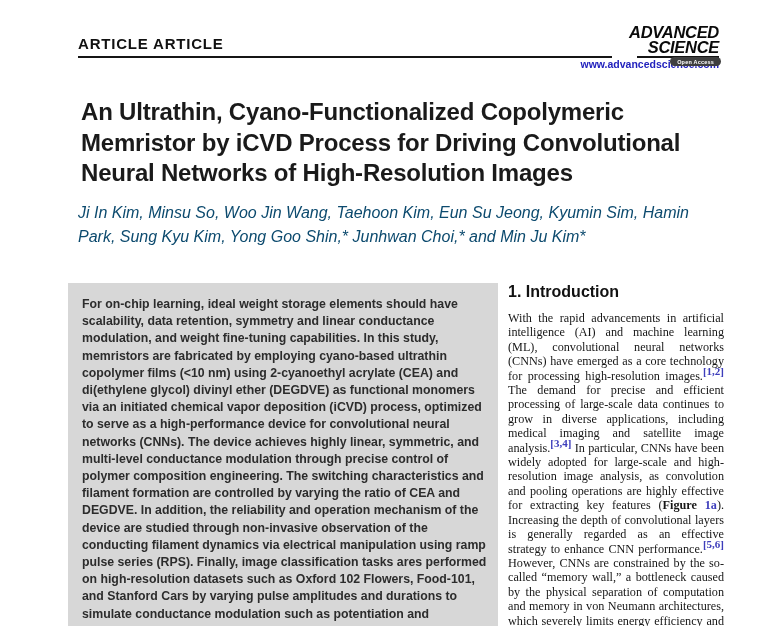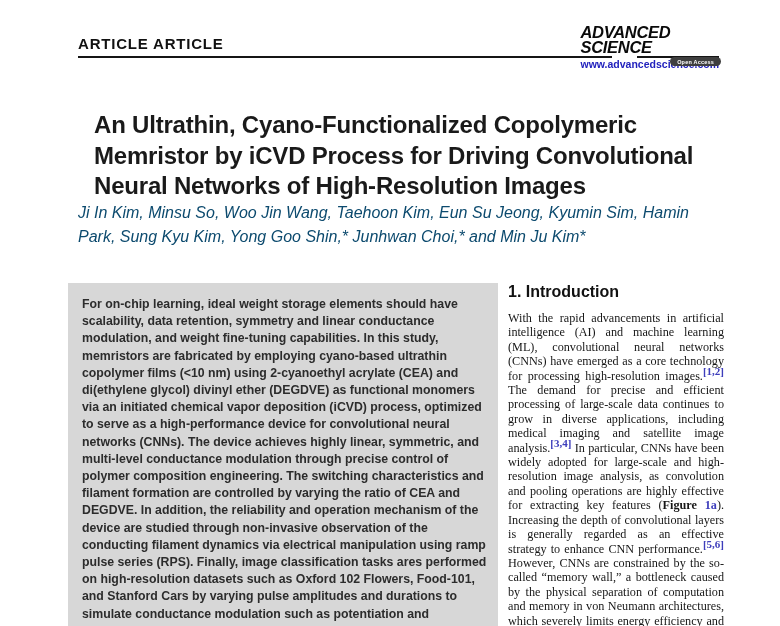--- a/index.html
+++ b/index.html
@@ -12,21 +12,21 @@
 
   
   .article-type{
     position:absolute;left:78px;top:35px;
     font-size:15px;font-weight:800;letter-spacing:.8px;color:#111;
   }
   .header-rule{
     position:absolute;left:78px;top:56px;width:534px;height:2px;background:#151515;
   }
   .logo{
-    position:absolute;right:61px;top:25px;text-align:left;
+    position:absolute;right:61px;top:25px;text-align:right;
   }
   .logo-line{
     font-size:16.5px;font-weight:800;font-style:italic;line-height:14.5px;
     letter-spacing:-.3px;color:#0a0a0a;white-space:nowrap;
   }
   .logo-rule{
     position:relative;margin:2px 0 0 auto;width:82px;height:2px;background:#151515;
   }
   .oa-badge{
     position:absolute;right:-2px;top:1px;
@@ -36,21 +36,21 @@
   }
   .site-url{
     font-size:10.5px;font-weight:700;color:var(--link-blue,#2121bd);
     white-space:nowrap;cursor:pointer;
   }
 
   
   .paper-title{
     position:absolute;left:78px;top:94px;width:648px;
     font-size:24px;font-weight:700;line-height:30.5px;color:#1a1a1a;
-    letter-spacing:-.2px;margin:16px;
+    letter-spacing:-.2px;margin:3px;
   }
   .author-list{
     position:absolute;left:78px;top:201px;width:640px;
     font-size:16px;font-style:italic;line-height:23.5px;color:#0c4a6e;margin:0;
   }
 
   
   .abstract-box{
     position:absolute;left:68px;top:283px;width:430px;height:360px;
     background:var(--abstract-bg,#d7d7d7);

